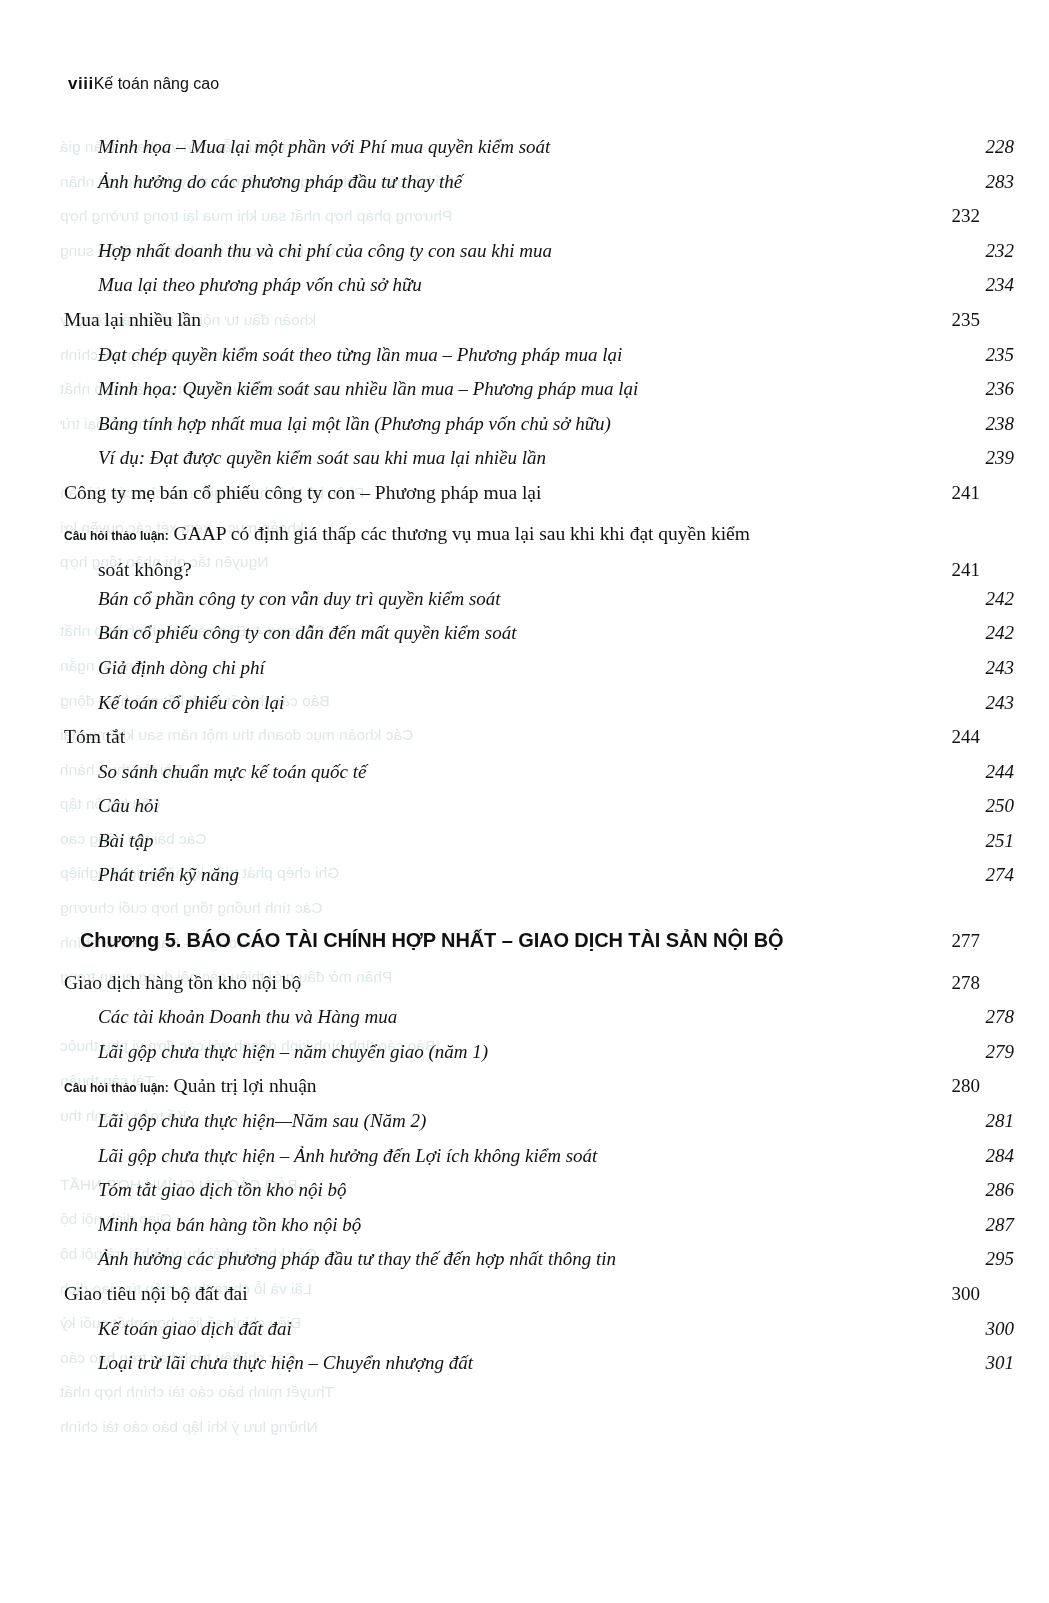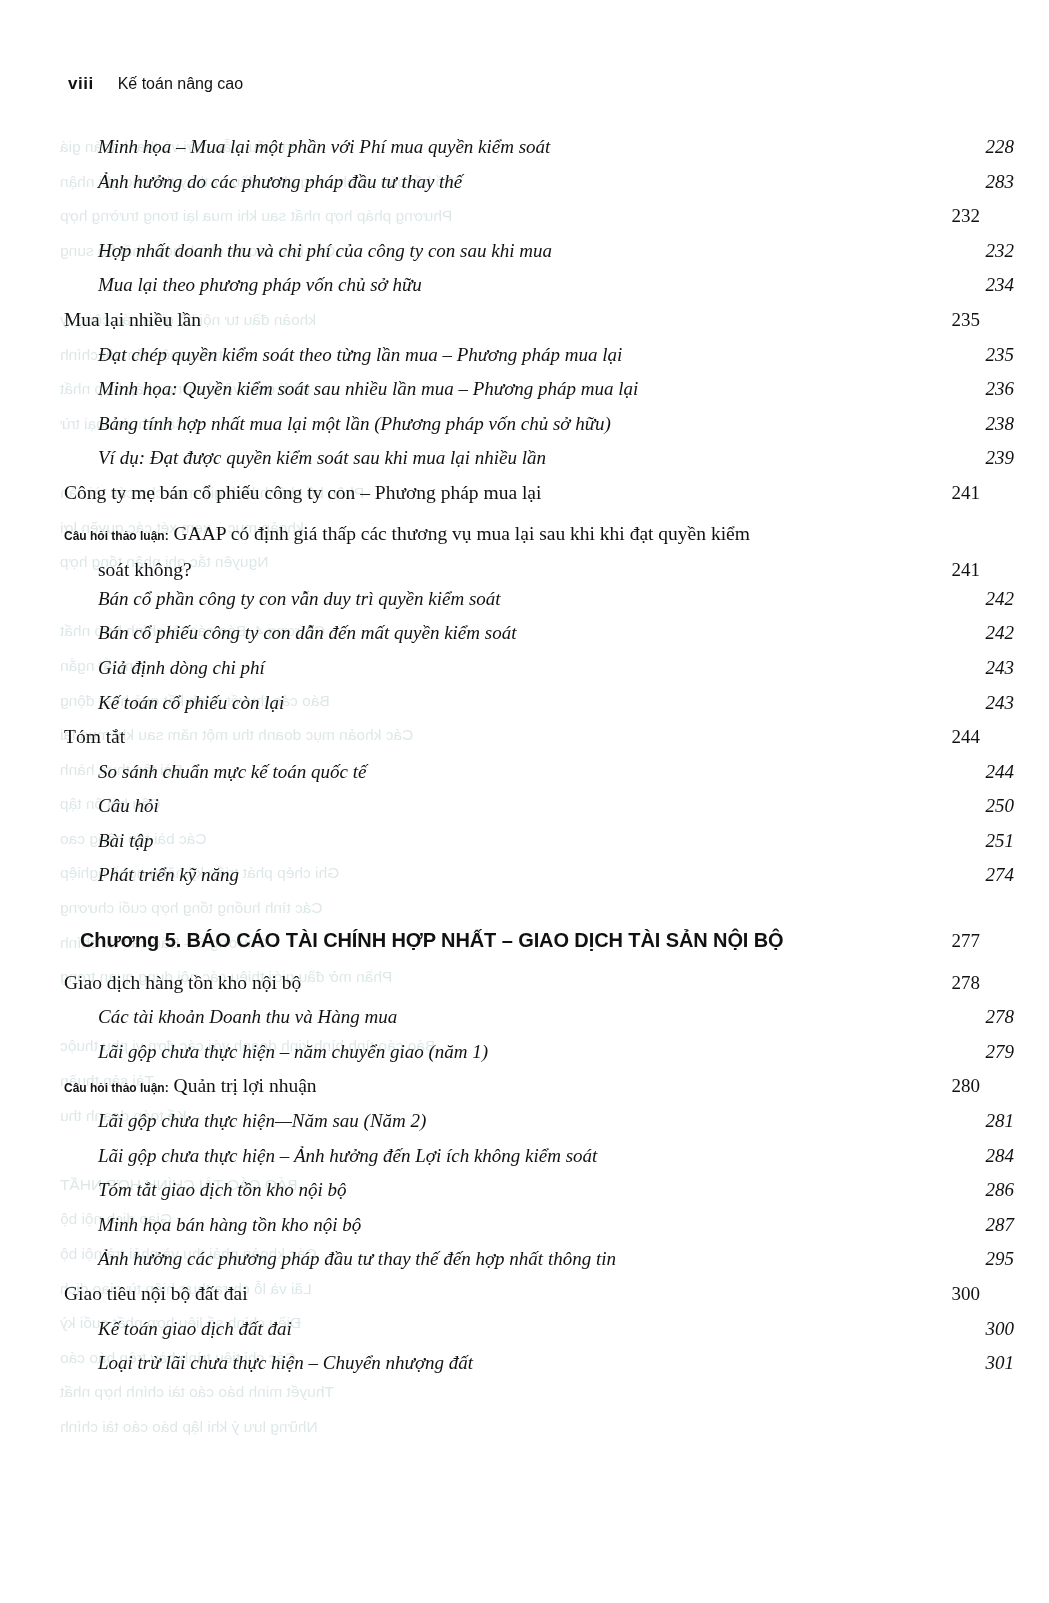--- a/index.html
+++ b/index.html
@@ -21,21 +21,20 @@
   }
 
   
   .runhead {
     position: absolute;
     top: 74px;
     left: 68px;
     right: 68px;
     display: flex;
     align-items: baseline;
-    gap: 24px;
     font-family: "Liberation Sans", sans-serif;
   }
   .runhead .folio {
     font-weight: bold;
     font-size: 17px;
     letter-spacing: 0.5px;
     color: #111;
   }
   .runhead .booktitle {
     font-size: 16px;

